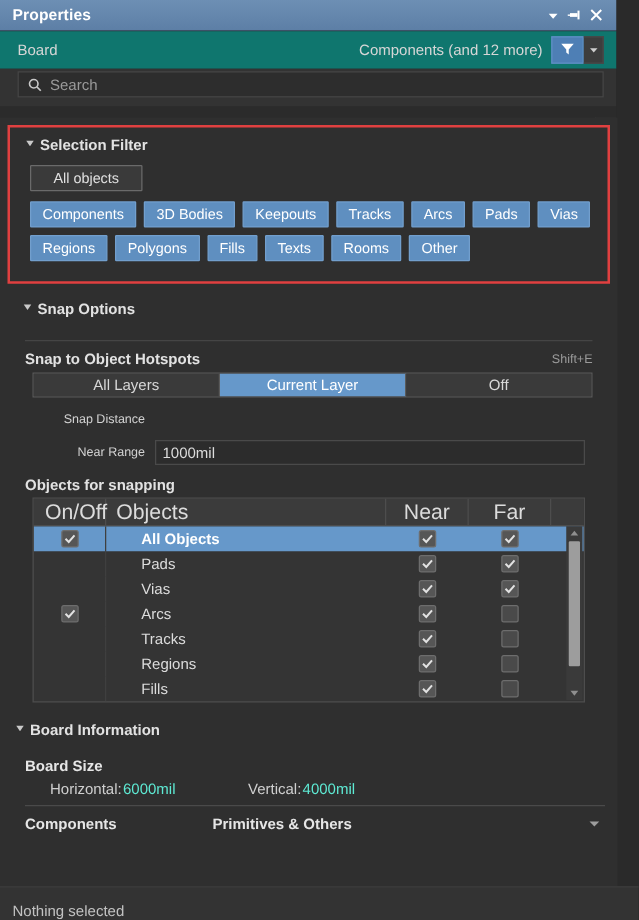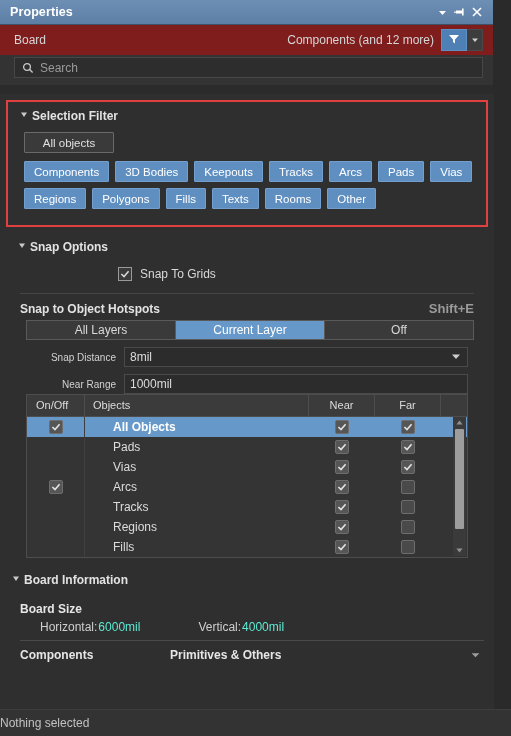--- a/index.html
+++ b/index.html
@@ -18,21 +18,21 @@
     display:flex;align-items:center;padding:0 8px 0 10px;
     box-sizing:border-box;border-bottom:1px solid #3d5066;
   }
   .titlebar .ttl{font-weight:bold;font-size:12.5px;color:#ffffff;flex:1;letter-spacing:.1px;}
   .tbtn{width:17px;height:17px;display:flex;align-items:center;justify-content:center;
         color:#fff;font-size:10px;cursor:pointer;}
   .tbtn svg{display:block;}
 
   
   .hdrrow{height:30px;display:flex;align-items:center;padding:0 10px 0 14px;box-sizing:border-box;
-          background:#7f1d1d;}
+          background:#0f766e;}
   .hdrrow .lbl{font-size:12px;color:#d6d6d6;flex:1;}
   .hdrrow .objsel{font-size:12px;color:#d6d6d6;margin-right:7px;}
   .filterbtn{width:26px;height:22px;background:#4e7fb5;border:1px solid #5f90c5;
              display:flex;align-items:center;justify-content:center;cursor:pointer;box-sizing:border-box;}
   .filterdd{width:16px;height:22px;background:#3d3d3d;border:1px solid #4a4a4a;border-left:none;
             display:flex;align-items:center;justify-content:center;cursor:pointer;box-sizing:border-box;}
 
   
   .searchwrap{padding:2px 10px 7px 14px;background:#333333;}
   .search{
@@ -70,40 +70,40 @@
   .snapbox{margin:4px 6px 0 6px;padding:6px 0 0 0;}
   .cbrow{display:flex;align-items:center;height:21px;padding-left:112px;}
   .cb{width:14px;height:14px;border:1px solid #787878;background:#3a3a3a;box-sizing:border-box;
       display:flex;align-items:center;justify-content:center;margin-right:8px;cursor:pointer;}
   .cb.on{border-color:#9a9a9a;}
   .cbl{font-size:12px;color:#d8d8d8;}
   .divider{height:1px;background:#454545;margin:9px 14px 0 14px;}
 
   .hotspots{display:flex;align-items:center;padding:7px 14px 4px 14px;}
   .hotspots .t{font-weight:bold;font-size:12px;color:#e2e2e2;flex:1;}
-  .hotspots .k{font-size:13px;color:#9b9b9b;font-weight:bold;}
+  .hotspots .k{font-size:10px;color:#9b9b9b;}
 
   .segbar{display:flex;margin:0 14px 0 20px;height:20px;border:1px solid #5a5a5a;box-sizing:border-box;}
   .seg{flex:1;display:flex;align-items:center;justify-content:center;font-size:12px;color:#d8d8d8;
        background:#3a3a3a;cursor:pointer;border-right:1px solid #5a5a5a;box-sizing:border-box;}
   .seg:last-child{border-right:none;}
   .seg.on{background:#6698ca;color:#ffffff;}
 
   .fldrow{display:flex;align-items:center;margin:7px 20px 0 14px;height:20px;}
   .fldrow .fl{width:96px;text-align:right;font-size:10px;color:#d2d2d2;padding-right:8px;}
   .fldval{flex:1;height:20px;background:#2c2c2c;border:1px solid #4a4a4a;box-sizing:border-box;
           display:flex;align-items:center;padding:0 5px;font-size:12px;color:#dcdcdc;position:relative;}
   .fldval .cap{position:absolute;right:6px;color:#cfcfcf;font-size:8px;}
 
   .ofs{font-weight:bold;font-size:12px;color:#e2e2e2;margin:9px 0 3px 14px;}
 
   
   .tbl{margin:0 20px 0 20px;border:1px solid #4d4d4d;background:#343434;box-sizing:border-box;position:relative;}
   .thead{display:flex;height:21px;background:#3b3b3b;border-bottom:1px solid #4d4d4d;align-items:center;}
-  .th{font-size:11px;color:#dcdcdc;box-sizing:border-box;}
+  .th{font-size:17px;color:#dcdcdc;box-sizing:border-box;}
   .c-on{width:58px;padding-left:9px;border-right:1px solid #4d4d4d;height:21px;line-height:21px;}
   .c-obj{flex:1;padding-left:8px;border-right:1px solid #4d4d4d;height:21px;line-height:21px;}
   .c-near{width:66px;text-align:center;border-right:1px solid #4d4d4d;height:21px;line-height:21px;}
   .c-far{width:66px;text-align:center;border-right:1px solid #4d4d4d;height:21px;line-height:21px;}
   .c-pad{width:26px;height:21px;}
   .tbody{height:140px;overflow:hidden;position:relative;}
   .trow{display:flex;height:20px;align-items:center;}
   .trow.sel{background:#6698ca;}
   .cell{box-sizing:border-box;height:20px;display:flex;align-items:center;}
   .cell.c-on{justify-content:center;padding-left:0;border-right:1px solid #3f3f3f;}
@@ -124,21 +124,21 @@
   .bsrow .k{color:#cfcfcf;}
   .bsrow .v{margin-left:1px;color:#5eead4;}
   .bsrow .g{margin-left:58px;}
   .bline{height:1px;background:#4a4a4a;margin:0 0 0 6px;}
   .btwo{display:flex;align-items:center;padding:7px 0 5px 6px;}
   .btwo .b1{font-weight:bold;font-size:12px;color:#e6e6e6;width:150px;}
   .btwo .b2{font-weight:bold;font-size:12px;color:#e6e6e6;flex:1;}
   .btwo .cv{color:#9d9d9d;font-size:8px;padding-right:4px;}
 
   .statusbar{position:absolute;left:0;bottom:0;width:511px;height:27px;background:#333333;
-             border-top:1px solid #3d3d3d;display:flex;align-items:center;box-sizing:border-box;
+             border-top:1px solid #3d3d3d;display:flex;align-items:flex-end;padding-left:10px;box-sizing:border-box;
              font-size:12px;color:#c2c2c2;}
 </style>
 </head>
 <body>
 
 <div class="panel">
 
   <div class="titlebar">
     <div class="ttl">Properties</div>
     <div class="tbtn">
@@ -227,60 +227,45 @@
       <div class="sechdr">
         <span class="tri">
           <svg width="8" height="8" viewBox="0 0 8 8">
               <path d="M1 1.5 L7 1.5 L4 6 Z" fill="#c9c9c9"></path>
             </svg>
         </span>
         <span>Snap Options</span>
       </div>
 
       <div style="height:6px;"></div>
-      <div class="cbrow">
-        <span class="cb on">
-          <svg width="10" height="10" viewBox="0 0 10 10">
-              <path d="M1.4 5 L4 7.6 L8.6 2.3" stroke="#d8d8d8" stroke-width="1.5" fill="none"></path>
-            </svg>
-        </span>
-        <span class="cbl">Snap To Grids</span>
-      </div>
 
       <div class="divider"></div>
 
       <div class="hotspots">
         <span class="t">Snap to Object Hotspots</span>
         <span class="k">Shift+E</span>
       </div>
 
       <div class="segbar">
         <div class="seg">All Layers</div>
         <div class="seg on">Current Layer</div>
         <div class="seg">Off</div>
       </div>
 
       <div class="fldrow">
         <div class="fl">Snap Distance</div>
-        <div class="fldval">
-          <span>8mil</span>
-          <span class="cap">
-            <svg width="10" height="7" viewBox="0 0 10 7">
-                <path d="M1 1.5 L9 1.5 L5 6 Z" fill="#cfcfcf"></path>
-              </svg>
-          </span>
-        </div>
       </div>
       <div class="fldrow">
         <div class="fl">Near Range</div>
         <div class="fldval">
           <span>1000mil</span>
         </div>
       </div>
 
+      <div class="ofs">Objects for snapping</div>
 
       <div class="tbl">
         <div class="thead">
           <div class="th c-on">On/Off</div>
           <div class="th c-obj">Objects</div>
           <div class="th c-near">Near</div>
           <div class="th c-far">Far</div>
           <div class="th c-pad"></div>
         </div>
         <div class="tbody" id="tbody">

